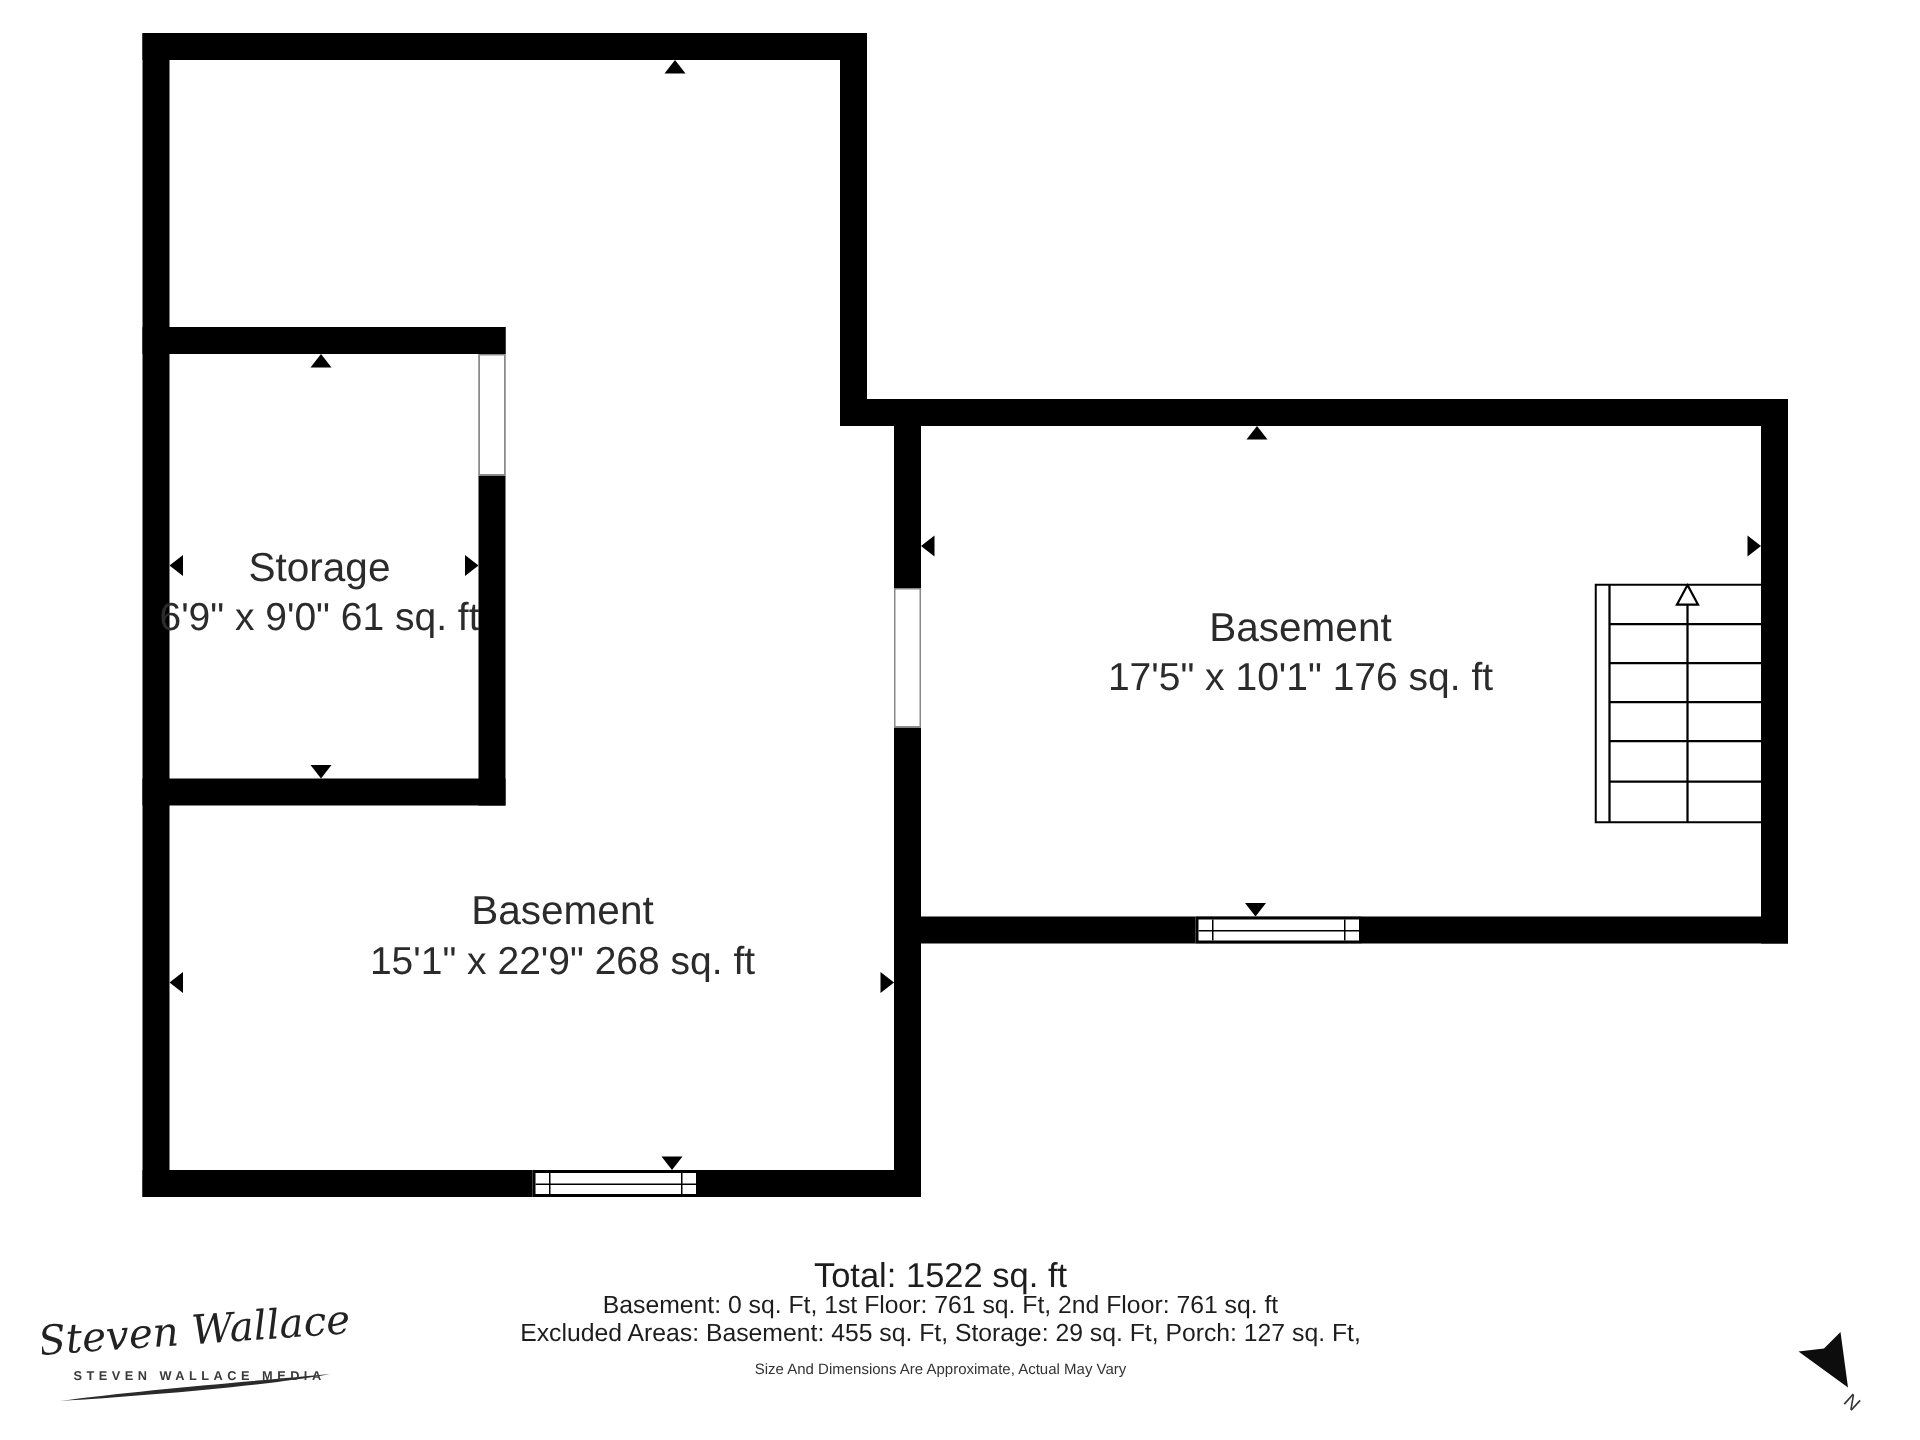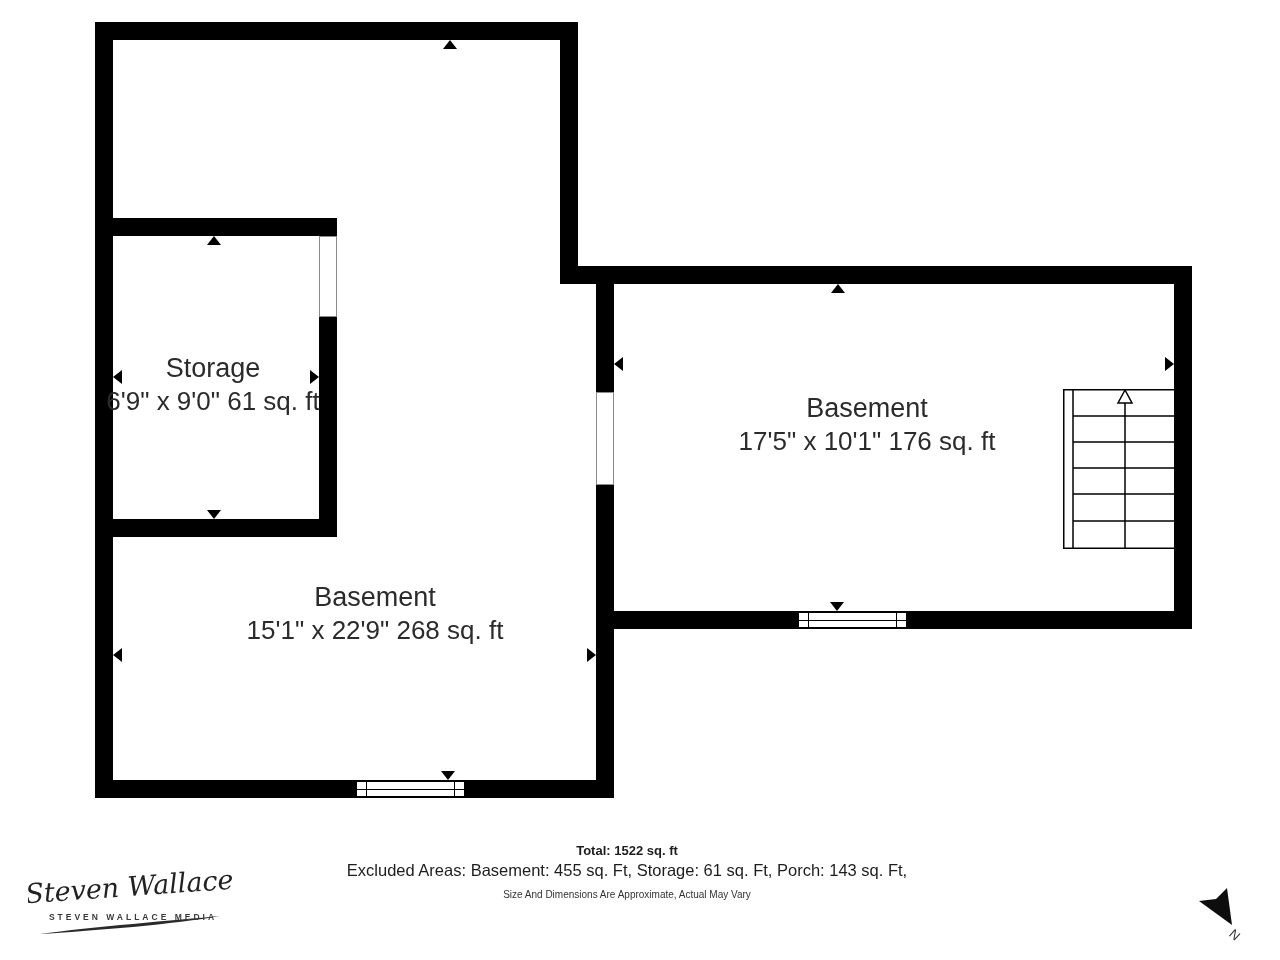--- a/index.html
+++ b/index.html
@@ -11,25 +11,25 @@
   .opening{position:absolute;background:#ffffff;border:1px solid #8a8a8a;box-sizing:border-box;}
   .window{position:absolute;background:#ffffff;border:2px solid #000;box-sizing:border-box;}
   .win-mid{position:absolute;left:0;right:0;top:50%;border-top:1.5px solid #000;}
   .win-cap-l{position:absolute;left:9px;top:0;bottom:0;border-left:1.5px solid #000;}
   .win-cap-r{position:absolute;right:9px;top:0;bottom:0;border-left:1.5px solid #000;}
   .arr{position:absolute;width:0;height:0;}
   .arr.up{border-left:7px solid transparent;border-right:7px solid transparent;border-bottom:9px solid #000;}
   .arr.down{border-left:7px solid transparent;border-right:7px solid transparent;border-top:9px solid #000;}
   .arr.left{border-top:7px solid transparent;border-bottom:7px solid transparent;border-right:9px solid #000;}
   .arr.right{border-top:7px solid transparent;border-bottom:7px solid transparent;border-left:9px solid #000;}
-  .room-label{position:absolute;text-align:center;color:#2b2b2b;}
+  .room-label{position:absolute;text-align:center;color:#2b2b2b;margin-top:10px;}
   .room-label .rname{font-size:27px;line-height:33px;}
   .room-label .rdims{font-size:26px;line-height:33px;}
   .footer{position:absolute;left:127px;top:841px;width:1000px;text-align:center;color:#1d1d1d;}
-  .footer .f-total{font-size:13px;font-weight:bold;line-height:19px;}
+  .footer .f-total{font-size:23px;font-weight:normal;line-height:19px;}
   .footer .f-line{font-size:16.5px;line-height:18px;margin-top:1px;}
   .footer .f-disc{font-size:10px;margin-top:10px;color:#333;}
   .logo{position:absolute;left:28px;top:860px;width:210px;height:92px;}
   .logo-sub{position:absolute;left:0;top:52px;width:100%;text-align:center;font-size:8.5px;
     font-weight:bold;letter-spacing:3px;color:#3a3a3a;}
   svg{display:block;}
 </style>
 </head>
 <body>
 
@@ -97,21 +97,22 @@
     <div class="rname">Basement</div>
     <div class="rdims">15'1" x 22'9" 268 sq. ft</div>
   </div>
   <div class="room-label" style="left:667px;top:392px;width:400px;">
     <div class="rname">Basement</div>
     <div class="rdims">17'5" x 10'1" 176 sq. ft</div>
   </div>
 
   <div class="footer">
     <div class="f-total">Total: 1522 sq. ft</div>
-    <div class="f-line">Excluded Areas: Basement: 455 sq. Ft, Storage: 61 sq. Ft, Porch: 143 sq. Ft,</div>
+    <div class="f-line">Basement: 0 sq. Ft, 1st Floor: 761 sq. Ft, 2nd Floor: 761 sq. ft</div>
+    <div class="f-line">Excluded Areas: Basement: 455 sq. Ft, Storage: 29 sq. Ft, Porch: 127 sq. Ft,</div>
     <div class="f-disc">Size And Dimensions Are Approximate, Actual May Vary</div>
   </div>
 
   <div class="logo">
     <svg width="210" height="92" viewBox="0 0 210 92">
       <text x="102" y="36" text-anchor="middle" transform="rotate(-4 102 36)" font-family="DejaVu Serif, serif" font-style="italic" font-size="27" fill="#222">Steven Wallace</text>
       <path d="M12,74 C62,67 150,60 192,56 C150,64 62,71 12,74 Z" fill="#2a2a2a"></path>
     </svg>
     <div class="logo-sub">STEVEN WALLACE MEDIA</div>
   </div>

